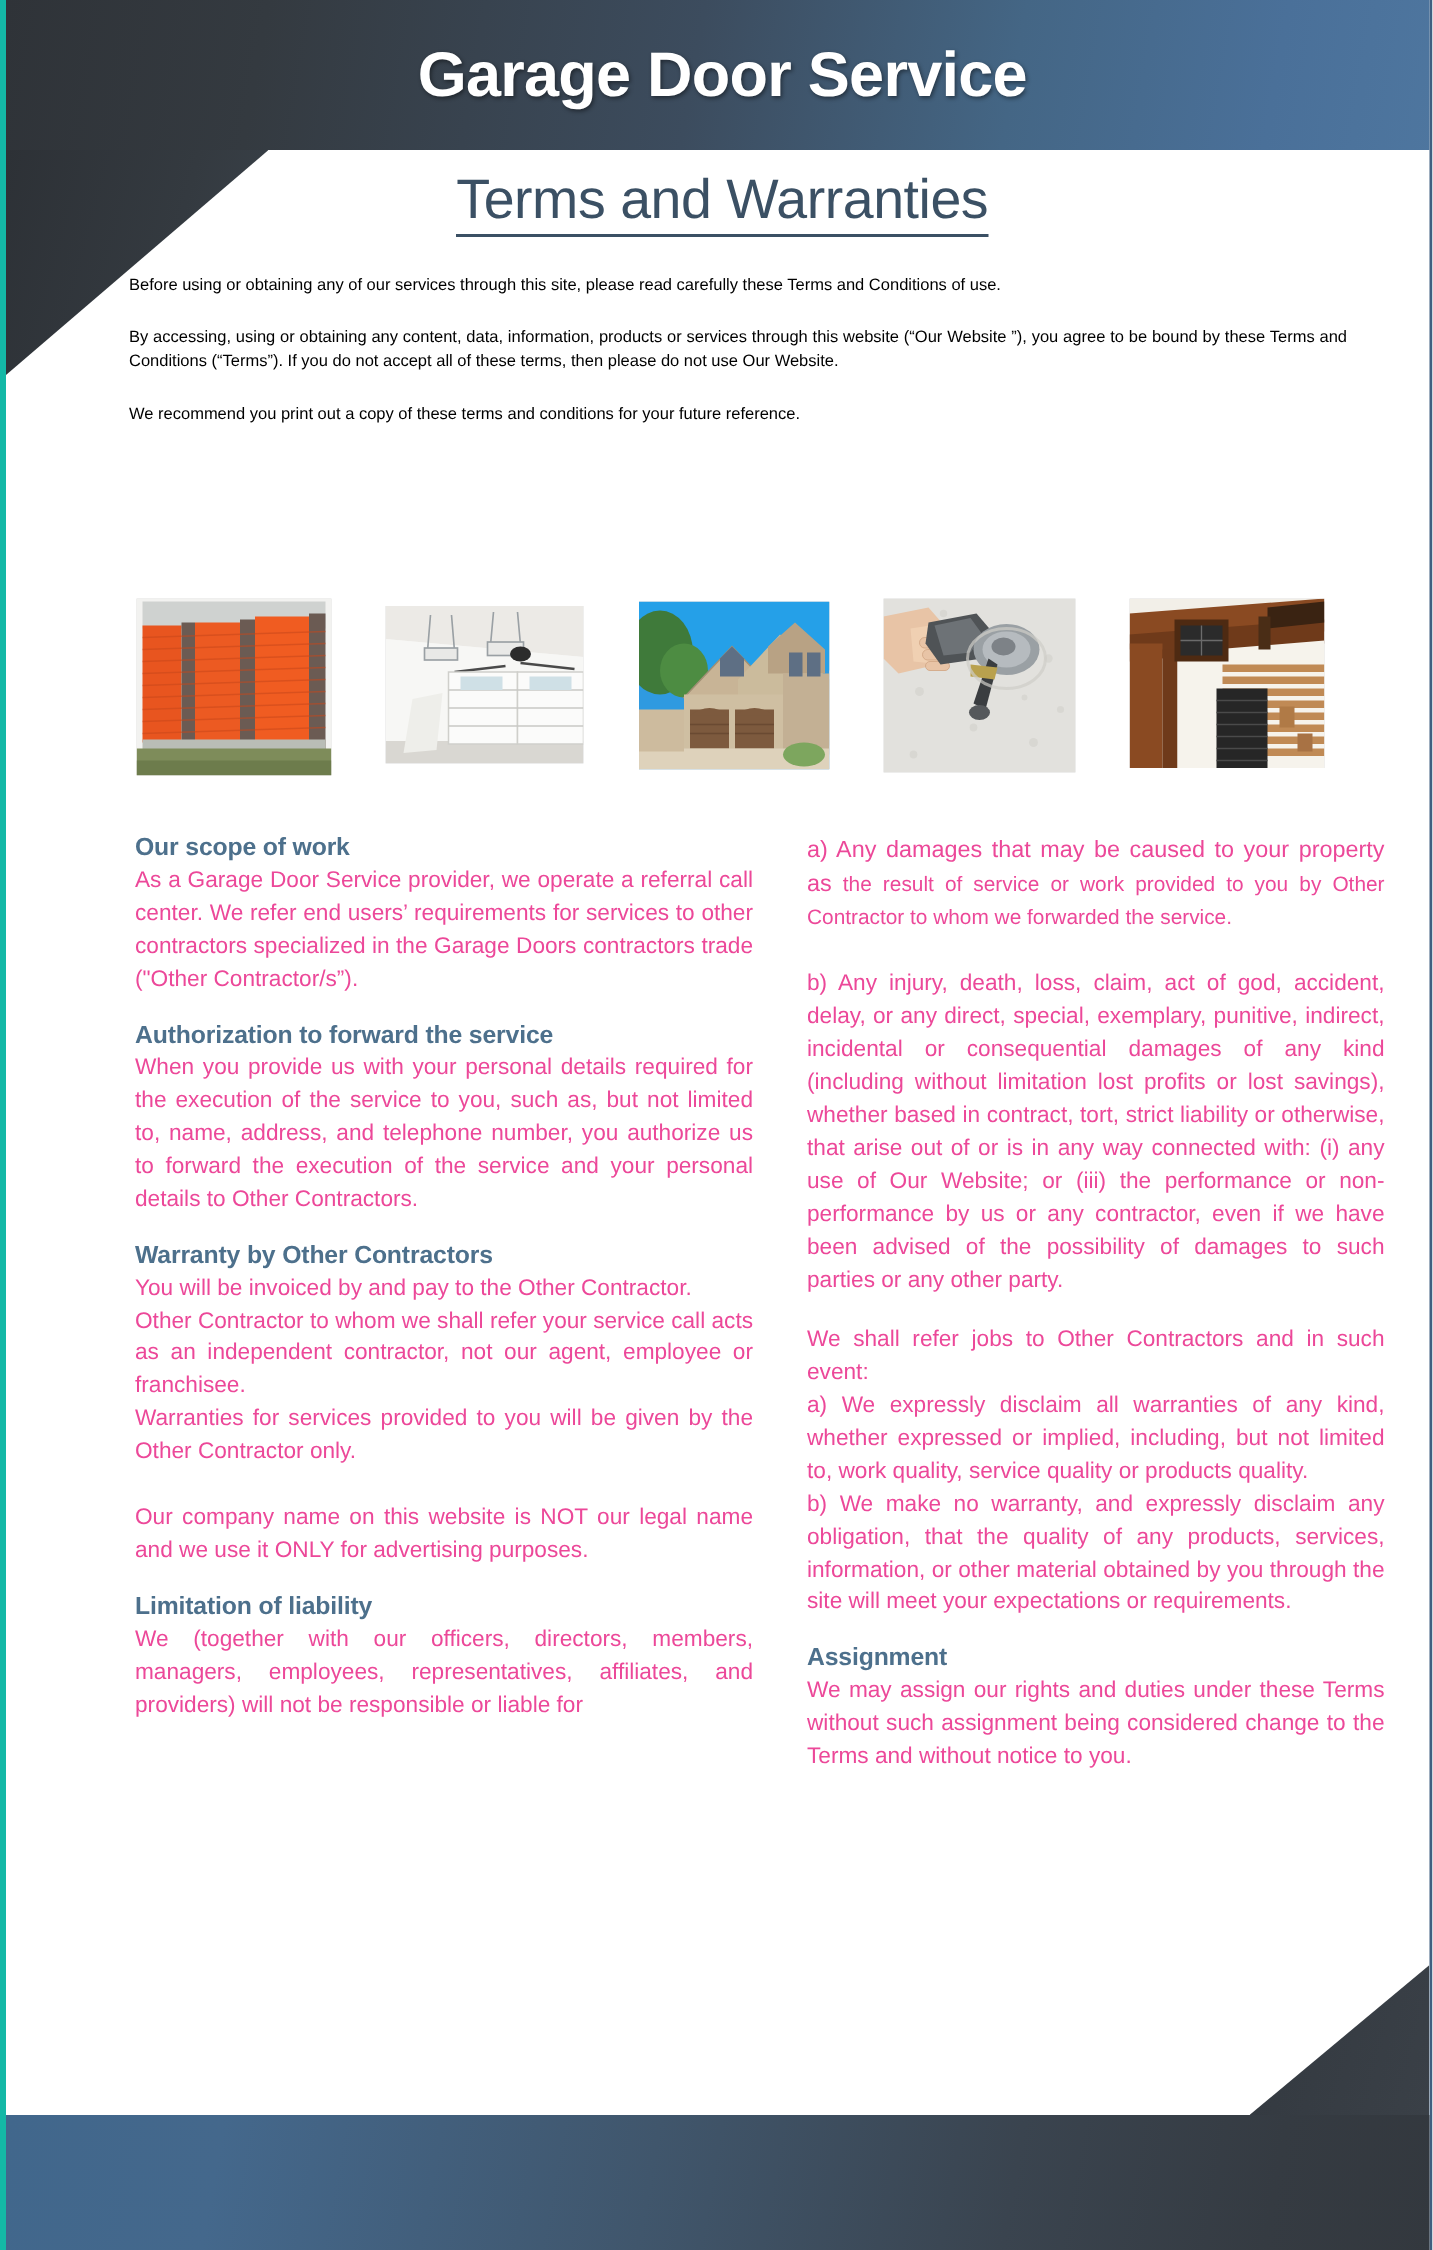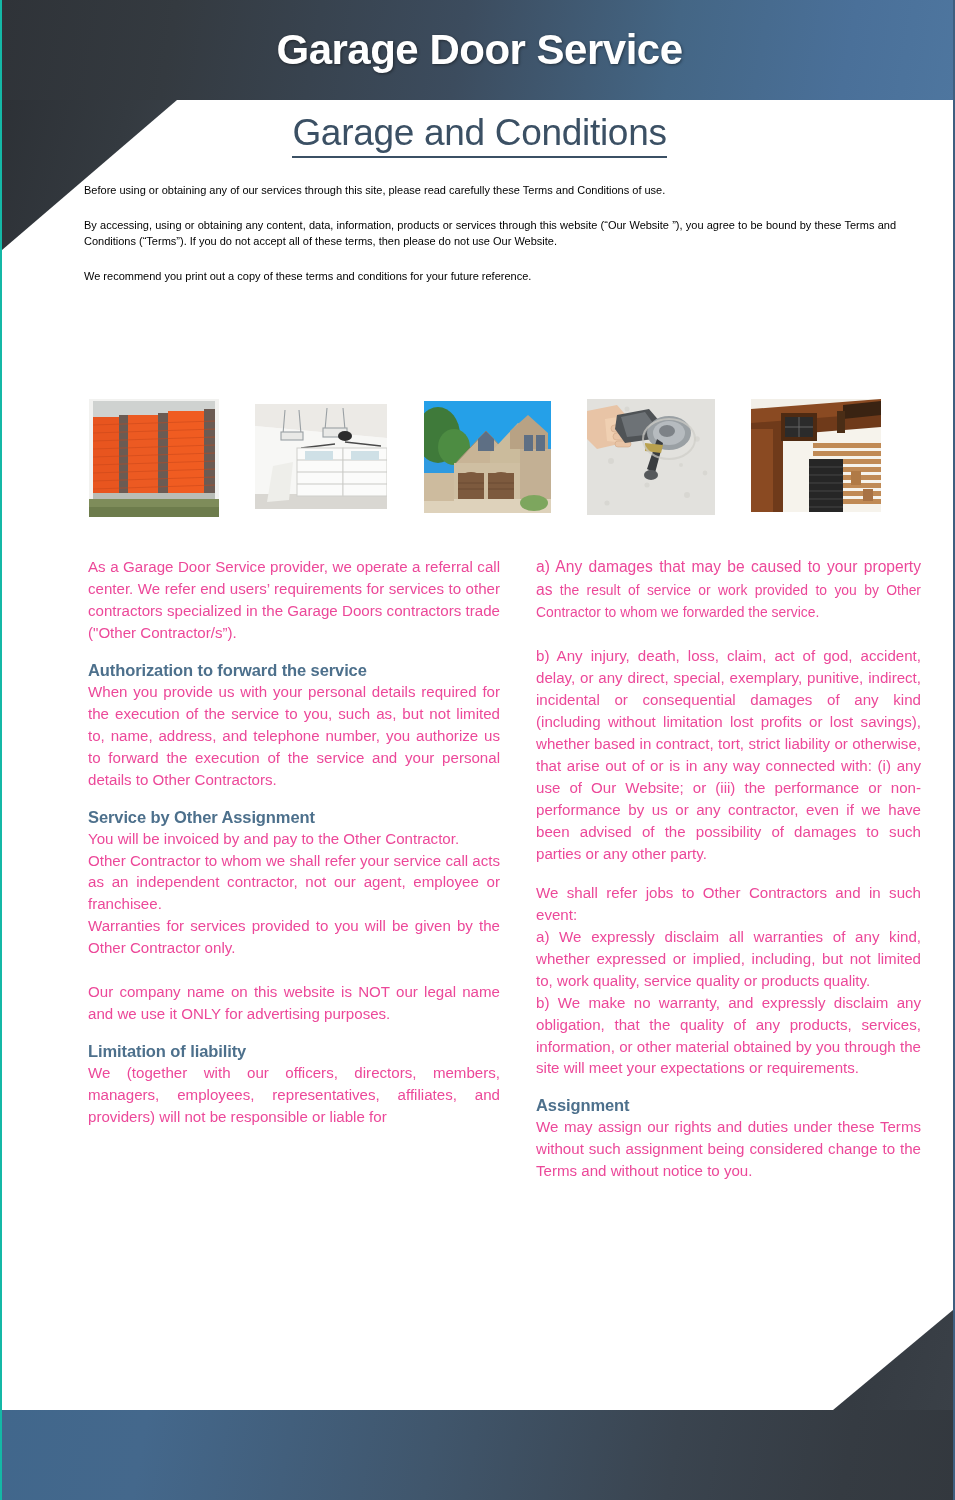--- a/index.html
+++ b/index.html
@@ -10,21 +10,21 @@
     background: #ffffff;
     font-family: "Liberation Sans", sans-serif;
   }
 
   #page {
     position: relative;
     width: 955px;
     height: 1500px;
     overflow: hidden;
     background: #ffffff;
-    border-left: 2px solid #14b8a6;
+    border-left: 4px solid #14b8a6;
     border-right: 2px solid #3f5f80;
   }
 
   
   .header-band {
     position: absolute;
     top: 0; left: 0;
     width: 955px;
     height: 100px;
     background: linear-gradient(100deg, #2f3338 0%, #343a40 18%, #3c4c5e 48%, #446685 70%, #4a7099 88%, #4e769f 100%);
@@ -167,21 +167,21 @@
 
 <div id="page">
 
   <div class="header-band"></div>
   <div class="header-title">Garage Door Service</div>
 
   <div class="wedge-topleft"></div>
   <div class="wedge-bottomright"></div>
 
   <div class="doc-title">
-    <span>Garage and Conditions</span>
+    <span>Terms and Warranties</span>
   </div>
 
   <div class="intro">
     <p>Before using or obtaining any of our services through this site, please read carefully these Terms and Conditions of use.</p>
     <p class="just">By accessing, using or obtaining any content, data, information, products or services through this website (“Our Website ”), you agree to be bound by these Terms and Conditions (“Terms”). If you do not accept all of these terms, then please do not use Our Website.</p>
     <p>We recommend you print out a copy of these terms and conditions for your future reference.</p>
   </div>
 
   <div class="img-strip">
 
@@ -351,34 +351,35 @@
         <rect x="112" y="90" width="10" height="12" fill="#a87244"></rect>
       </svg>
     </div>
   </div>
 
   <div class="cols">
 
     <div class="col col-left">
 
       <div>
+        <div class="sec-head">Our scope of work</div>
         <div class="body-text">As a Garage Door Service provider, we operate a referral call center. We refer end users’ requirements for services to other contractors specialized in the Garage Doors contractors trade ("Other Contractor/s”).</div>
       </div>
 
       <div class="gap"></div>
 
       <div>
         <div class="sec-head">Authorization to forward the service</div>
         <div class="body-text">When you provide us with your personal details required for the execution of the service to you, such as, but not limited to, name, address, and telephone number, you authorize us to forward the execution of the service and your personal details to Other Contractors.</div>
       </div>
 
       <div class="gap"></div>
 
       <div>
-        <div class="sec-head">Service by Other Assignment</div>
+        <div class="sec-head">Warranty by Other Contractors</div>
         <div class="body-text">You will be invoiced by and pay to the Other Contractor.</div>
         <div class="body-text">Other Contractor to whom we shall refer your service call acts as an independent contractor, not our agent, employee or franchisee.</div>
         <div class="body-text">Warranties for services provided to you will be given by the Other Contractor only.</div>
         <div class="gap-lg"></div>
         <div class="body-text">Our company name on this website is NOT our legal name and we use it ONLY for advertising purposes.</div>
       </div>
 
       <div class="gap"></div>
 
       <div>

